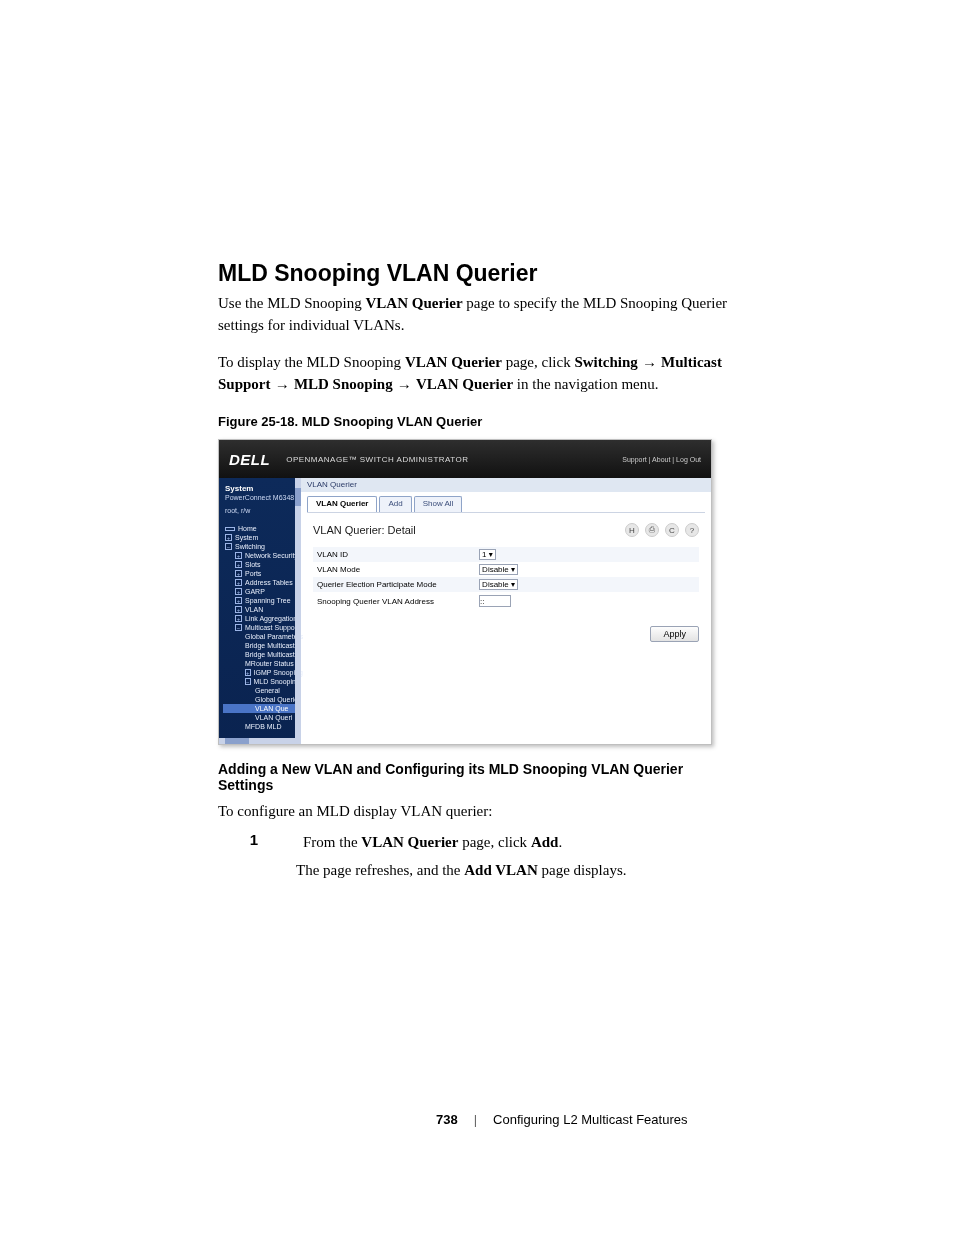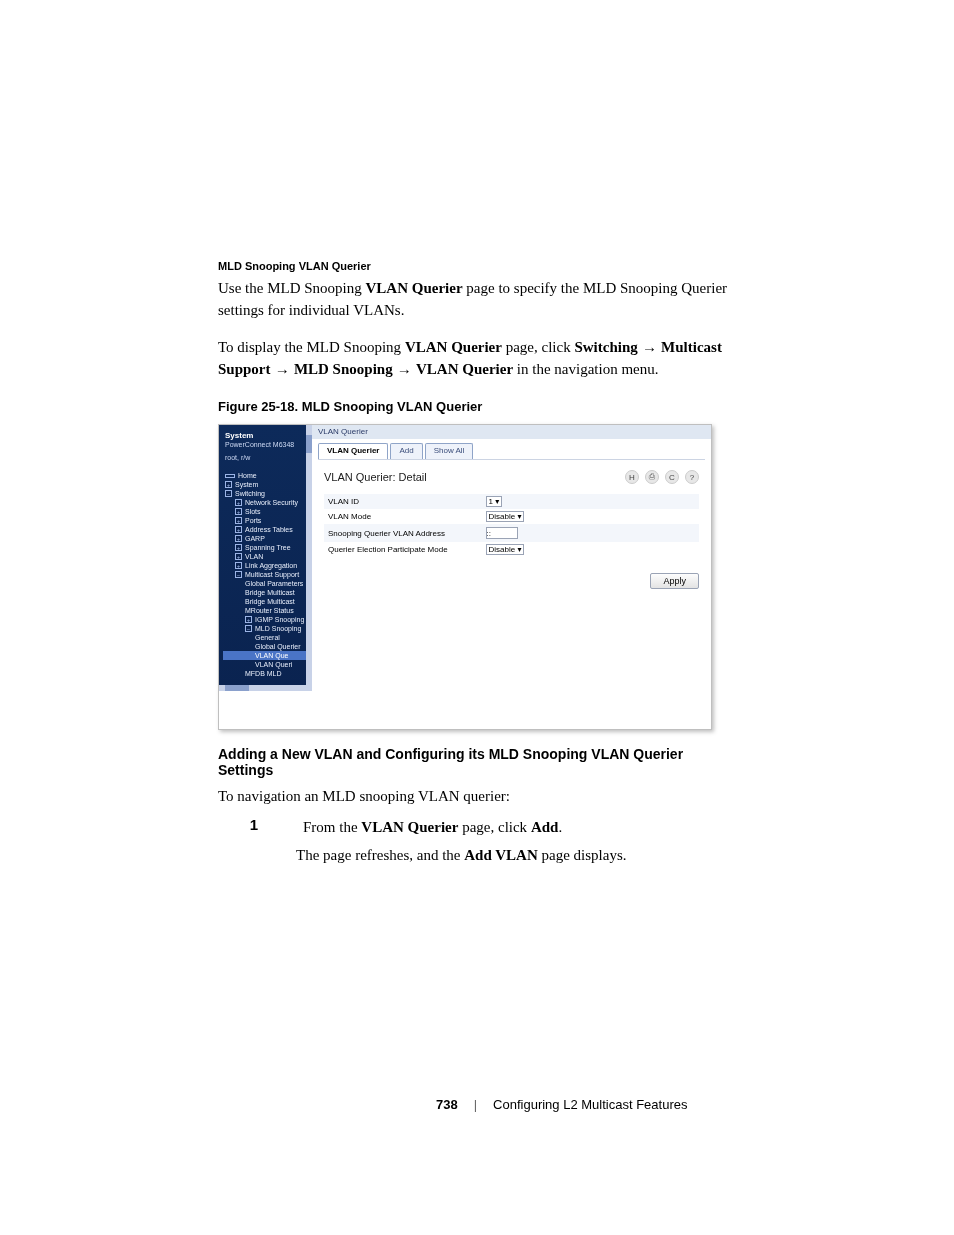--- a/index.html
+++ b/index.html
@@ -1,37 +1,37 @@
 <!DOCTYPE html>
 <html><head>
 <meta charset="utf-8">
 <style>
   * { box-sizing: border-box; margin: 0; padding: 0; }
   body { font-family: Georgia, 'Times New Roman', serif; font-size: 15px; color: #000; background: #fff; width: 954px; }
   .page { padding: 260px 218px 0 218px; }
-  .section-heading { font-family: Arial, Helvetica, sans-serif; font-weight: bold; font-size: 11px; margin-bottom: 6px; }
+  .section-heading { font-family: Arial, Helvetica, sans-serif; font-weight: bold; font-size: 23px; margin-bottom: 6px; }
   .para { font-size: 15px; line-height: 1.45; margin-bottom: 14px; }
   .bold { font-weight: bold; }
   .arrow { font-family: Arial, sans-serif; }
   .fig-caption { font-family: Arial, Helvetica, sans-serif; font-weight: bold; font-size: 13px; margin: 18px 0 10px 0; }
   .subheading { font-family: Liberation Sans, sans-serif; font-weight: bold; font-size: 14px; margin: 16px 0 8px 0; }
   .step-list { margin: 8px 0 0 24px; }
   .step { display: flex; gap: 14px; margin-bottom: 6px; }
   .step-num { font-family: Arial, Helvetica, sans-serif; font-weight: bold; width: 16px; text-align: right; }
   .step-body { flex: 1; line-height: 1.5; margin-left: 31px; }
   .step-cont { margin-left: 54px; line-height: 1.5; margin-top: 4px; }
 
   
   .shot { width: 494px; height: 306px; border: 1px solid #bfbfbf; box-shadow: 2px 2px 4px rgba(0,0,0,.25); background: #fff; margin-bottom: 10px; position: relative; overflow: hidden; font-family: Arial, Helvetica, sans-serif; }
   .shot-top { height: 38px; background: linear-gradient(#2e2e2e,#111); display: flex; align-items: center; padding: 0 10px; color: #fff; }
   .logo { font-weight: bold; font-style: italic; font-size: 15px; letter-spacing: .5px; margin-right: 16px; }
   .top-title { font-size: 8px; letter-spacing: .5px; color: #ddd; }
   .top-links { margin-left: auto; font-size: 7px; color: #ccc; }
   .shot-body { display: flex; height: calc(100% - 38px); }
-  .sidebar { width: 93px; background: linear-gradient(#0d2a5a,#0a2350); color: #e8eefb; font-size: 7px; padding: 6px 0 0 0; position: relative; }
+  .sidebar { width: 82px; background: linear-gradient(#0d2a5a,#0a2350); color: #e8eefb; font-size: 7px; padding: 6px 0 0 0; position: relative; }
   .sys-head { font-weight: bold; font-size: 8px; padding: 0 6px 1px 6px; color:#fff;}
   .sys-sub { padding: 0 6px 6px 6px; color:#cdd9f3; font-size:7px;}
   .tree { padding: 4px 0 0 4px; }
   .tree-item { display: flex; align-items: center; gap: 3px; padding: 1px 2px; white-space: nowrap; }
   .box { width: 7px; height: 7px; border: 1px solid #9bb4e6; display: inline-flex; align-items: center; justify-content: center; font-size: 6px; color:#9bb4e6; line-height:1; background:#0a2350;}
   .dashb { width:10px; height:4px; border:1px solid #9bb4e6; display:inline-block;}
   .lvl1 { padding-left: 2px; }
   .lvl2 { padding-left: 12px; }
   .lvl3 { padding-left: 22px; }
   .lvl4 { padding-left: 32px; }
@@ -72,20 +72,25 @@
     <span>Use the MLD Snooping </span><span class="bold">VLAN Querier</span><span> page to specify the MLD Snooping Querier settings for individual VLANs.</span>
   </p>
 
   <p class="para">
     <span>To display the MLD Snooping </span><span class="bold">VLAN Querier</span><span> page, click </span><span class="bold">Switching</span><span class="arrow"> → </span><span class="bold">Multicast Support</span><span class="arrow"> → </span><span class="bold">MLD Snooping</span><span class="arrow"> → </span><span class="bold">VLAN Querier</span><span> in the navigation menu.</span>
   </p>
 
   <div class="fig-caption">Figure 25-18.    MLD Snooping VLAN Querier</div>
 
   <div class="shot">
+    <div class="shot-top">
+      <span class="logo">DELL</span>
+      <span class="top-title">OPENMANAGE™ SWITCH ADMINISTRATOR</span>
+      <span class="top-links">Support  |  About  |  Log Out</span>
+    </div>
     <div class="shot-body">
       <div class="sidebar">
         <div class="sys-head">System</div>
         <div class="sys-sub">PowerConnect M6348</div>
         <div class="sys-sub">root, r/w</div>
         <div class="tree">
           <div class="tree-item lvl1">
               <span class="dashb"></span>
               <span>Home</span>
             </div>
@@ -197,38 +202,38 @@
             <tbody>
                 <tr>
               <td style="width:42%">VLAN ID</td>
               <td><span class="sel-box"><span>1</span> ▾</span></td>
             </tr>
             <tr>
               <td>VLAN Mode</td>
               <td><span class="sel-box"><span>Disable</span> ▾</span></td>
             </tr>
             <tr>
+              <td>Querier Election Participate Mode</td>
+              <td><span class="sel-box"><span>Disable</span> ▾</span></td>
+            </tr>
+            <tr>
               <td>Snooping Querier VLAN Address</td>
               <td><input class="txt-box" value="::" style=""></td>
-            </tr>
-            <tr>
-              <td>Querier Election Participate Mode</td>
-              <td><span class="sel-box"><span>Disable</span> ▾</span></td>
             </tr>
           </tbody>
             </table>
           <button class="apply-btn">Apply</button>
         </div>
       </div>
     </div>
   </div>
 
   <div class="subheading">Adding a New VLAN and Configuring its MLD Snooping VLAN Querier Settings</div>
 
-  <p class="para" style="margin-bottom:8px">To navigation an MLD snooping VLAN querier:</p>
+  <p class="para" style="margin-bottom:8px">To configure an MLD display VLAN querier:</p>
 
   <div class="step-list">
     <div class="step">
       <div class="step-num">1</div>
       <div class="step-body">
         <span>From the </span><span class="bold">VLAN Querier</span><span> page, click </span><span class="bold">Add</span><span>.</span>
       </div>
     </div>
     <div class="step-cont">
       <span>The page refreshes, and the </span><span class="bold">Add VLAN</span><span> page displays.</span>

